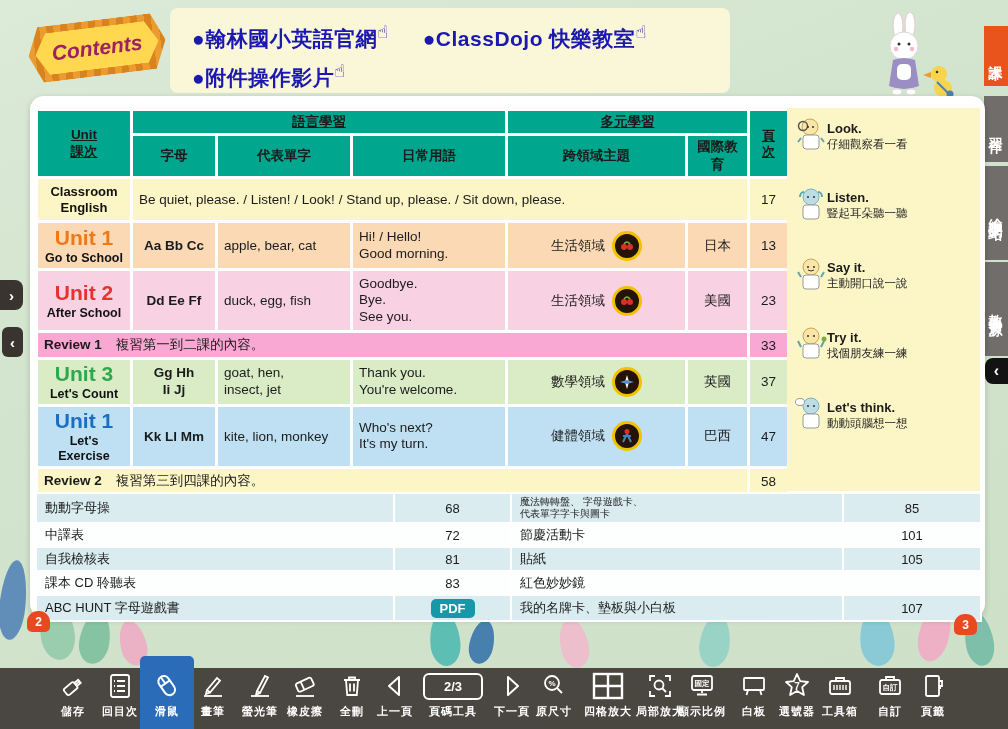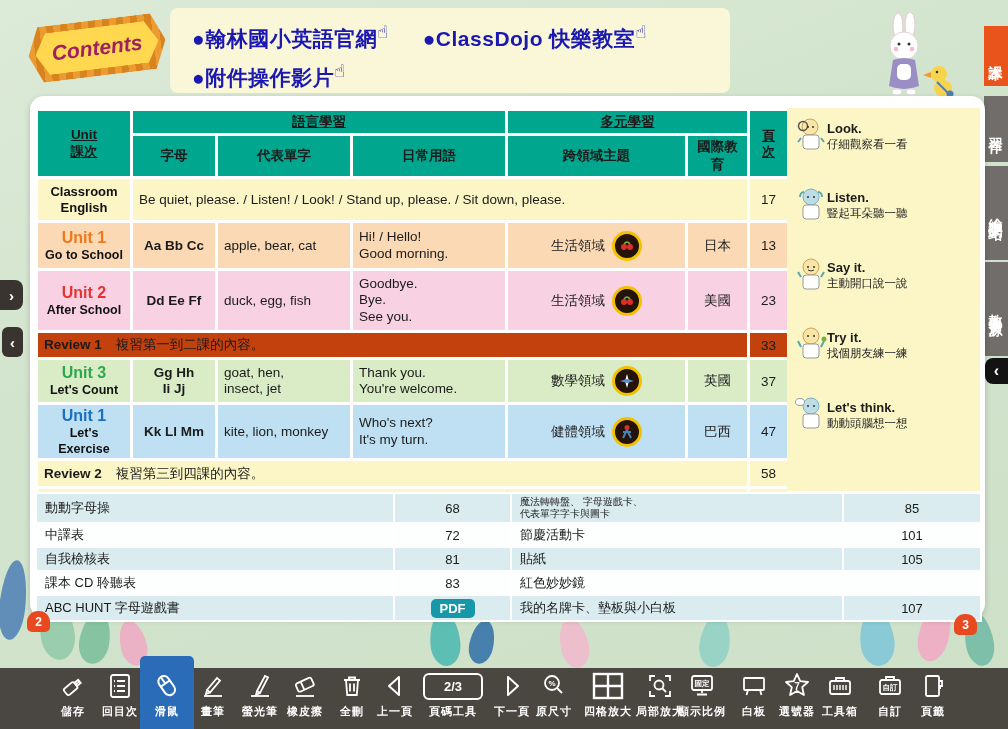--- a/index.html
+++ b/index.html
@@ -41,21 +41,21 @@
     box-shadow:0 2px 6px rgba(0,0,0,.18);z-index:1;}
 
   table.units{position:absolute;left:5px;top:12px;border-collapse:collapse;table-layout:fixed;width:752px;}
   table.units td,table.units th{border:3px solid #fff;padding:2px 6px;font-size:13.5px;color:#1b1b1b;overflow:hidden;}
   .th{background:#00a78e;color:#fff;font-weight:bold;text-align:center;}
   .grp{font-size:15px;height:24px;text-decoration:underline;}
   .sub{font-size:13.5px;height:24px;}
   .c{text-align:center;}
   .pre{white-space:pre-line;line-height:1.22;}
   .unit-cell{text-align:center;line-height:1.15;}
-  .unit-num{font-weight:bold;font-size:16px;}
+  .unit-num{font-weight:bold;font-size:21px;}
   .unit-name{font-weight:bold;font-size:12.5px;color:#111;}
   .letters{font-weight:bold;font-size:15px;text-align:center;}
   .rev-title{font-weight:bold;font-size:13.5px;margin-right:14px;}
   .domain-cell{display:flex;align-items:center;justify-content:center;gap:7px;}
   .badge{width:30px;height:30px;border-radius:50%;background:#241309;border:3px solid #f2c100;flex:0 0 auto;
     display:flex;align-items:center;justify-content:center;}
 
   
   .strategy{position:absolute;left:757px;top:12px;width:193px;height:383px;background:#fcf6c6;}
   .strategy-header{height:46px;background:#00a78e;color:#fff;font-weight:bold;font-size:16px;letter-spacing:4px;
@@ -229,21 +229,21 @@
                     <circle cx="6" cy="10" r="3" fill="#d9302a"></circle>
                     <circle cx="12" cy="10" r="3" fill="#d9302a"></circle>
                     <path d="M6,7 Q9,3 12,7" stroke="#7cae3e" stroke-width="1.5" fill="none"></path>
                   </svg>
                 </span>
               </div>
             </td>
         <td class="c">美國</td>
         <td class="c">23</td>
       </tr>
-      <tr style="height:27px;background:#c2410c;">
+      <tr style="height:27px;background:#f9a8d4;">
         <td colspan="6"><span class="rev-title">Review 1</span><span>複習第一到二課的內容。</span></td>
         <td class="c">33</td>
       </tr>
       <tr style="height:45px;background:#daecc6;">
         <td class="unit-cell"><span class="unit-num" style="color:#2ea84c;">Unit 3</span><br><span class="unit-name">Let's Count</span></td>
         <td class="letters pre">Gg Hh
 Ii  Jj</td>
         <td class="pre">goat, hen,
 insect, jet</td>
         <td class="pre">Thank you.

